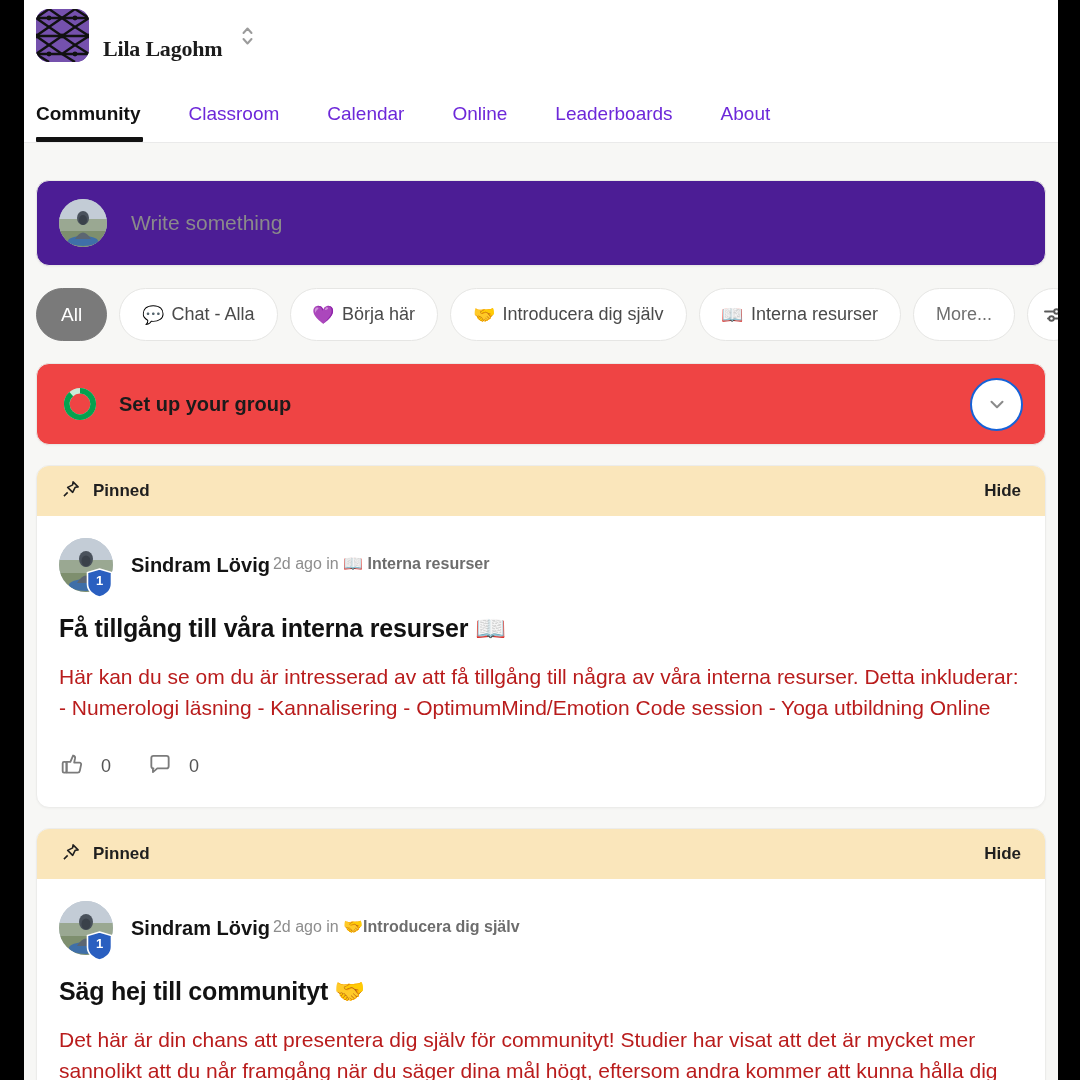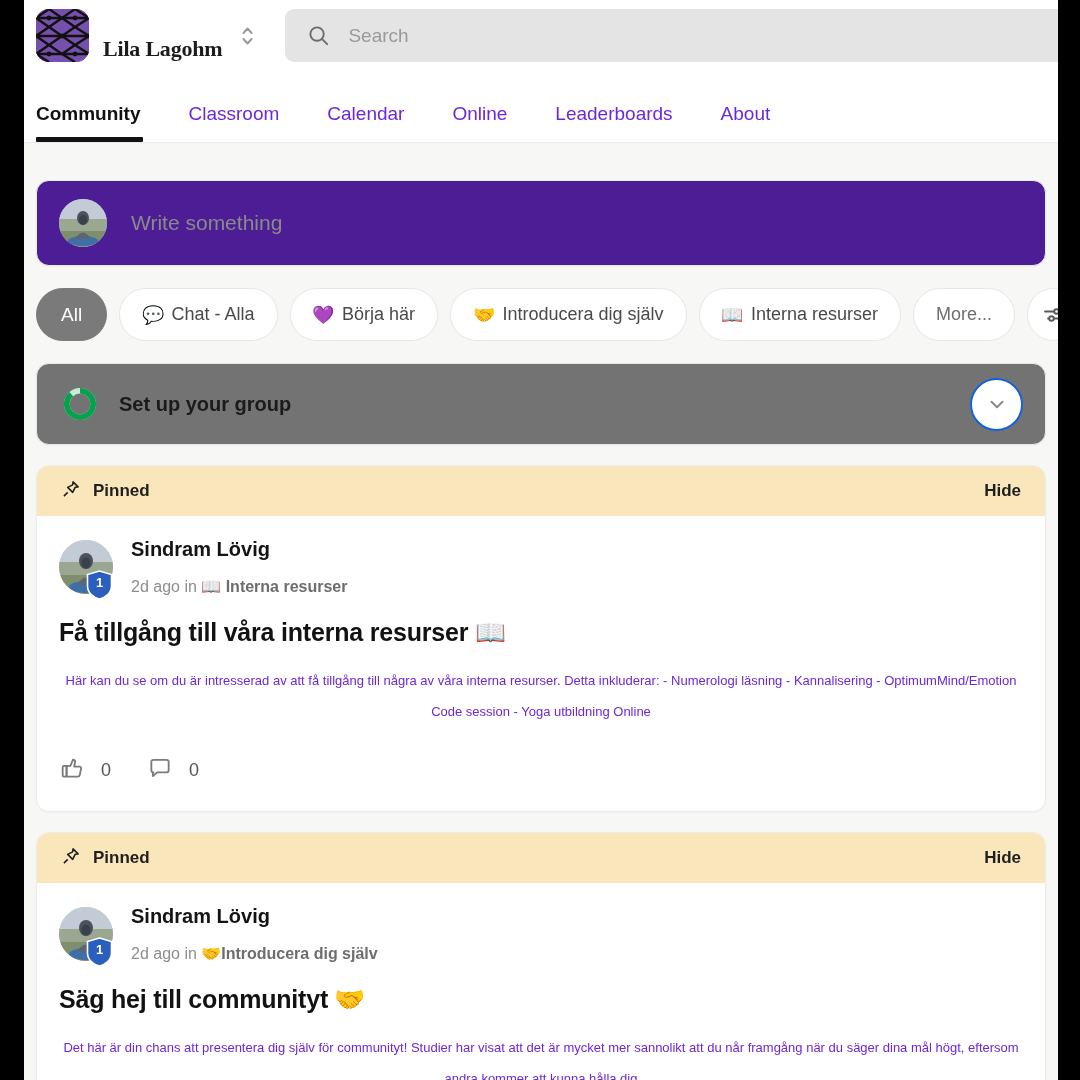--- a/index.html
+++ b/index.html
@@ -155,21 +155,21 @@
     border: 1px solid #e6e6e4;
     background: #fff;
     display: flex; align-items: center; justify-content: center;
     cursor: pointer;
     color: #5a5a5a;
   }
 
   
   .setup-card {
     margin-top: 22px;
-    background: #737373;
+    background: #ef4444;
     border: 1px solid #e9e9e7;
     border-radius: 13px;
     height: 82px;
     display: flex;
     align-items: center;
     padding: 0 22px 0 26px;
     justify-content: space-between;
     box-shadow: 0 1px 2px rgba(0,0,0,0.03);
   }
   .setup-left { display: flex; align-items: center; gap: 22px; }
@@ -215,37 +215,36 @@
     position: absolute;
     left: 27px; bottom: -6px;
     width: 27px; height: 30px;
     display: flex; align-items: center; justify-content: center;
   }
   .lvl-badge span {
     position: absolute;
     font-size: 13px; font-weight: 700; color: #fff;
     top: 5px;
   }
-  .post-meta-col { display: flex; flex-direction: column; gap: 16px; }
+  .post-meta-col { display: flex; flex-direction: row; gap: 3px; }
   .post-author { font-size: 20px; font-weight: 700; color: #141414; }
   .post-meta { font-size: 16px; color: #8d8d8d; }
   .post-meta b { color: #6d6d6d; font-weight: 700; }
   .post-title {
     margin-top: 22px;
     font-size: 25px;
     font-weight: 700;
     color: #121212;
     letter-spacing: -0.2px;
   }
   .post-text {
     margin-top: 18px;
-    font-size: 13px;
+    font-size: 21px;
     line-height: 31px;
-    color: #6d28d9;
-    text-align: center;
+    color: #b91c1c;
   }
   .post-actions { margin-top: 28px; display: flex; align-items: center; gap: 36px; }
   .action { display: flex; align-items: center; gap: 16px; color: #7b7b7b; cursor: pointer; }
   .action-count { font-size: 18px; color: #555; }
 </style>
 </head>
 <body>
 
 <div class="viewport">
 
@@ -275,29 +274,20 @@
         </svg>
       </div>
       <div class="brand-name">Lila Lagohm</div>
     </div>
     <div class="switcher">
       <svg width="15" height="24" viewBox="0 0 15 24" fill="none" stroke="#9b9b9b" stroke-width="2" stroke-linecap="round" stroke-linejoin="round">
         <path d="M3.5 9 L7.5 4.5 L11.5 9"></path>
           <path d="M3.5 15 L7.5 19.5 L11.5 15"></path>
       </svg>
     </div>
-    <div class="search-wrap">
-      <span class="search-icon">
-        <svg width="23" height="23" viewBox="0 0 24 24" fill="none" stroke="#6d6d6d" stroke-width="2" stroke-linecap="round">
-          <circle cx="10.5" cy="10.5" r="7"></circle>
-            <path d="M15.8 15.8 L21 21"></path>
-        </svg>
-      </span>
-      <input class="search-input" type="text" placeholder="Search" style="">
-    </div>
   </div>
 
   <div class="navbar">
     <div class="tab active">Community</div>
     <div class="tab">Classroom</div>
     <div class="tab">Calendar</div>
     <div class="tab">Online</div>
     <div class="tab">Leaderboards</div>
     <div class="tab">About</div>
   </div>

